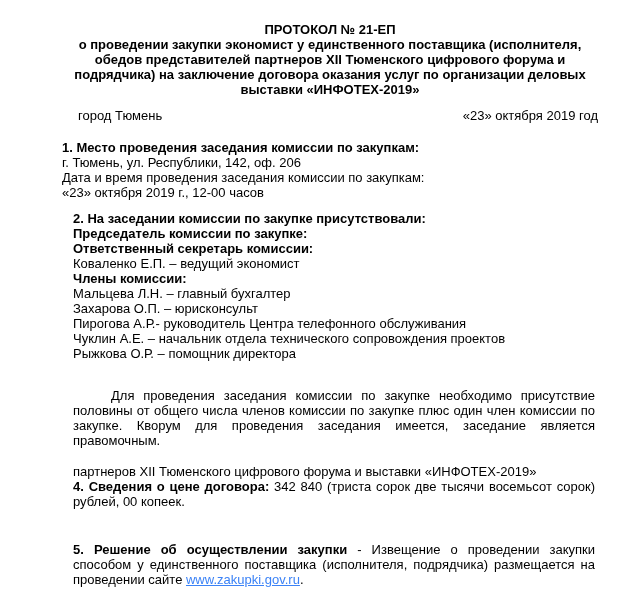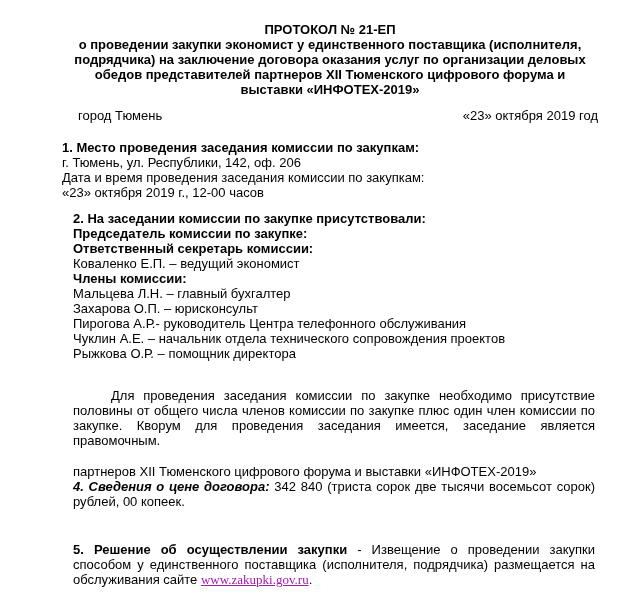--- a/index.html
+++ b/index.html
@@ -31,22 +31,22 @@
   .just { text-align: justify; text-align-last: justify; display: block; }
 </style>
 </head>
 <body>
 
 <div class="page">
 
   <div class="title-block">
     <div>ПРОТОКОЛ № 21-ЕП</div>
     <div>о проведении закупки экономист у единственного поставщика (исполнителя,</div>
+    <div>обедов представителей партнеров XII Тюменского цифрового форума и</div>
     <div>подрядчика) на заключение договора оказания услуг по организации деловых</div>
-    <div>обедов представителей партнеров XII Тюменского цифрового форума и</div>
     <div>выставки «ИНФОТЕХ-2019»</div>
   </div>
 
   <div class="city-date">
     <span class="city">город Тюмень</span>
     <span class="date">«23» октября 2019 год</span>
   </div>
 
   <div class="sec1">
     <span class="line b">1. Место проведения заседания комиссии по закупкам:</span>
@@ -70,23 +70,23 @@
 
   <div class="para">
     <span class="just"><span class="indent" style="white-space: pre;"></span><span style="white-space: pre;">Для проведения заседания комиссии по закупке необходимо присутствие</span></span>
     <span class="just">половины от общего числа членов комиссии по закупке плюс один член комиссии по</span>
     <span class="just">закупке. Кворум для проведения заседания имеется, заседание является</span>
     <span class="line">правомочным.</span>
   </div>
 
   <div class="sec34">
     <span class="line">партнеров XII Тюменского цифрового форума и выставки «ИНФОТЕХ-2019»</span>
-    <span class="just"><span class="b" style="white-space: pre; font-style: italic;">4. Сведения о цене договора:</span><span style="white-space: pre;"> 342 840 (триста сорок две тысячи восемьсот сорок)</span></span>
+    <span class="just"><span class="b" style="white-space: pre;">4. Сведения о цене договора:</span><span style="white-space: pre;"> 342 840 (триста сорок две тысячи восемьсот сорок)</span></span>
     <span class="line">рублей, 00 копеек.</span>
   </div>
 
   <div class="sec5">
     <span class="just"><span class="b" style="white-space: pre;">5. Решение об осуществлении закупки</span><span style="white-space: pre;"> - Извещение о проведении закупки</span></span>
     <span class="just">способом у единственного поставщика (исполнителя, подрядчика) размещается на</span>
-    <span class="line"><span style="white-space: pre;">обслуживания сайте </span><a class="link" href="#" style="color: #a21caf; font-family: Liberation Serif, serif;">www.zakupki.gov.ru</a><span style="white-space: pre;">.</span></span>
+    <span class="line"><span style="white-space: pre;">проведении сайте </span><a class="link" href="#" style="color: #3b82f6;">www.zakupki.gov.ru</a><span style="white-space: pre;">.</span></span>
   </div>
 
 </div>
 
 </body></html>

